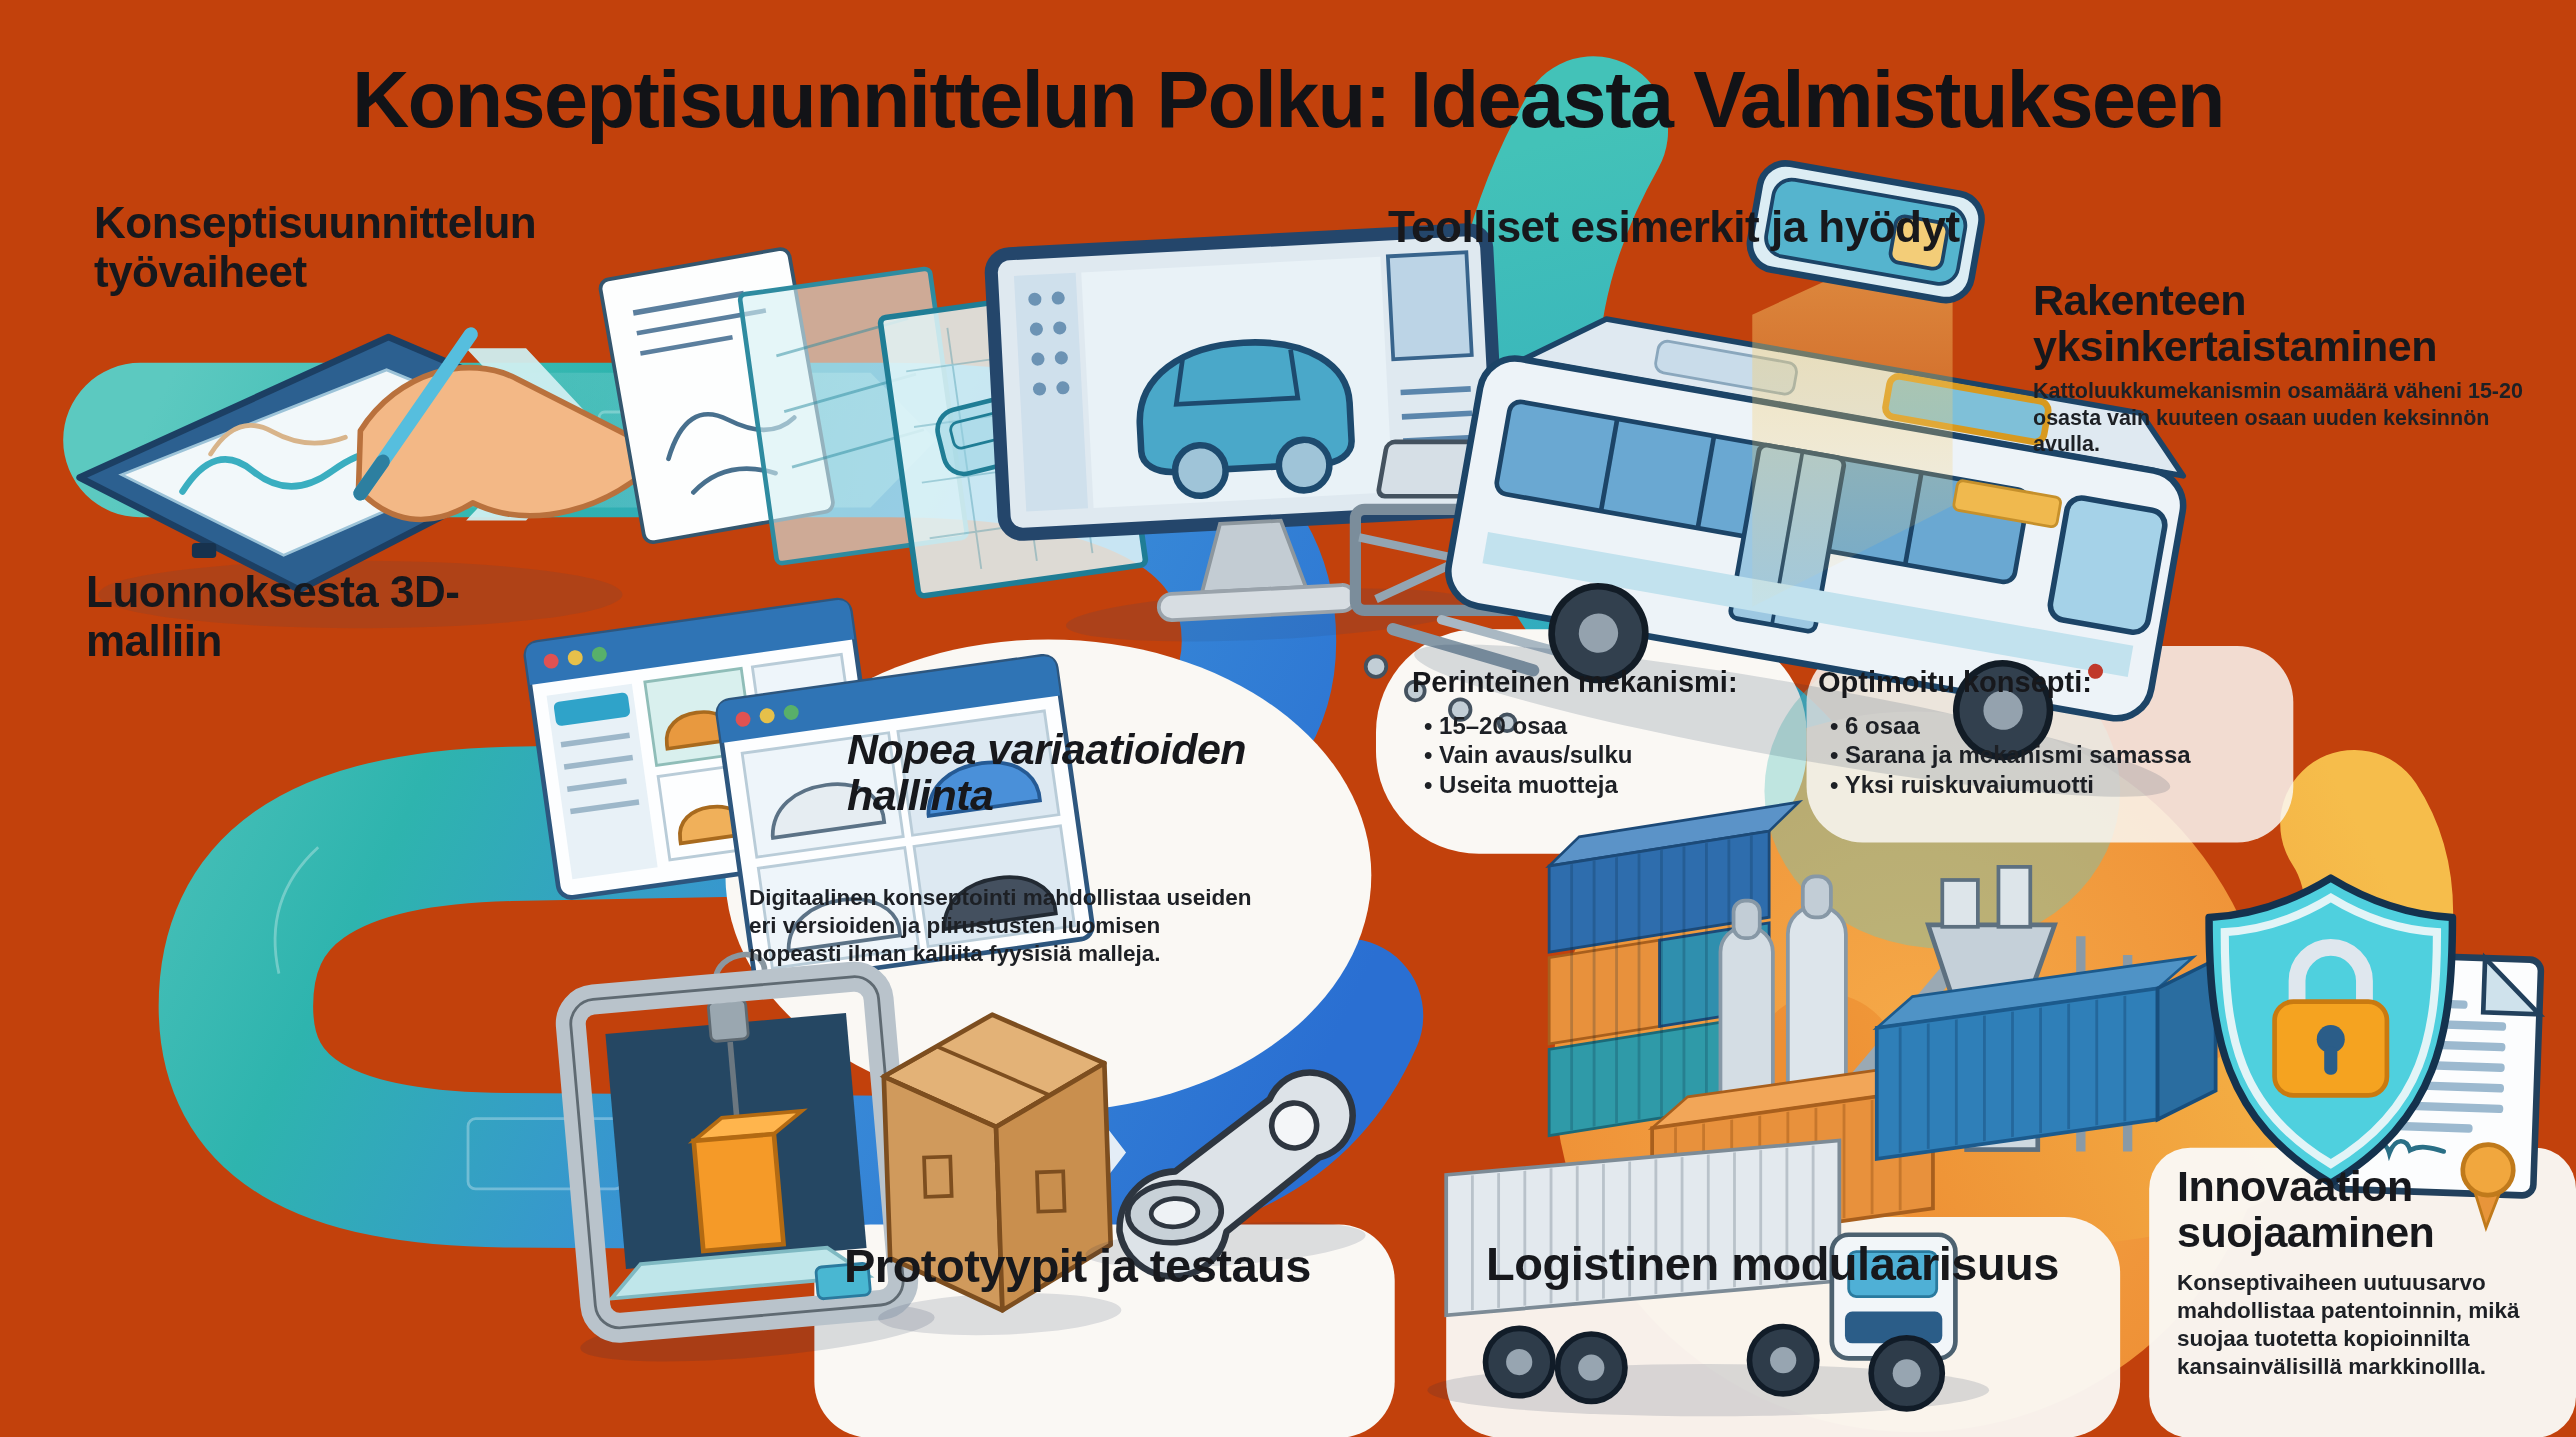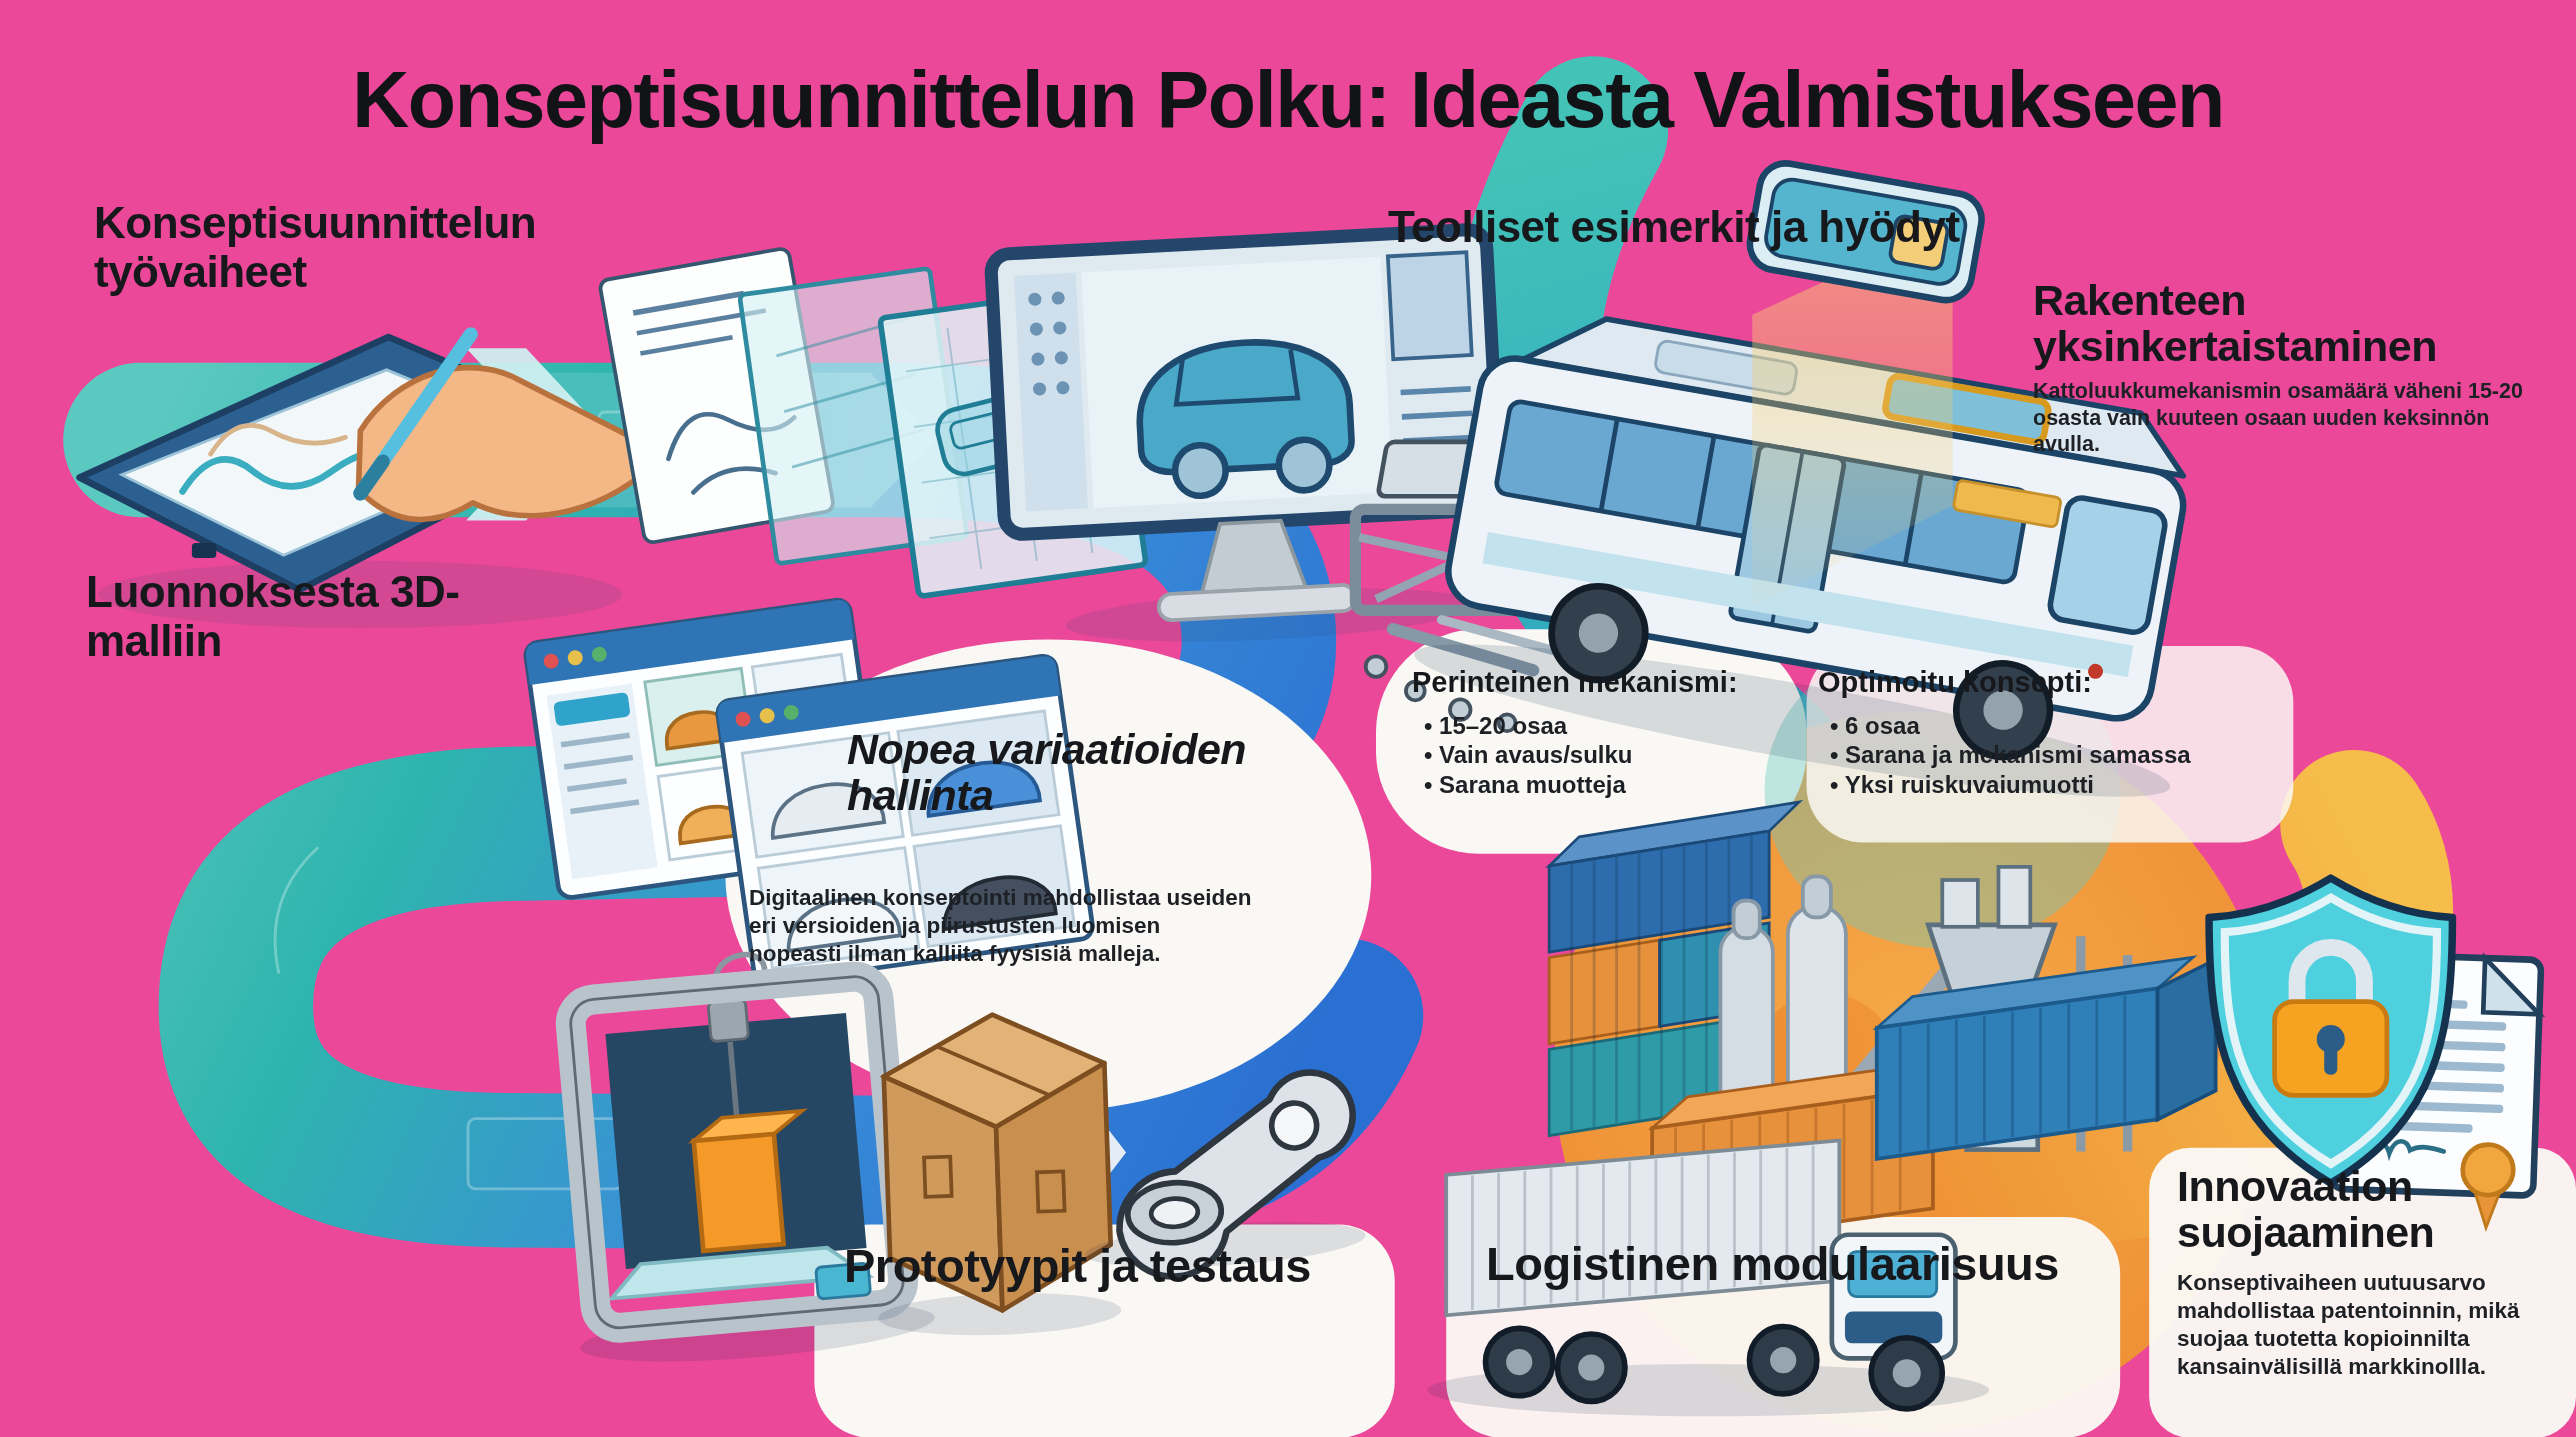--- a/index.html
+++ b/index.html
@@ -1,18 +1,18 @@
 <!DOCTYPE html>
 <html style="font-size:15px"><head>
 <meta charset="utf-8">
 <style>
   html,body{margin:0;padding:0;background:#e8e6e2;}
   .canvas{
     position:relative;width:2576px;height:1438px;overflow:hidden;
-    background:#ec4899;
+    background:#c2410c;
     font-family:"Liberation Sans", sans-serif;
     color:#17181c;
   }
   .bg-svg{position:absolute;left:0;top:0;z-index:1;}
   .txt{position:absolute;z-index:5;font-weight:700;}
   .title{
     left:0;right:0;top:54px;text-align:center;
     font-size:79px;letter-spacing:-1.4px;color:#121317;
   }
   .h-lg{font-size:44px;line-height:1.12;color:#17181c;letter-spacing:-0.5px;}
@@ -440,21 +440,21 @@
 <div class="txt h-lg pos-industrial">Teolliset esimerkit ja hyödyt</div>
 
 <div class="txt h-md pos-struct-h">Rakenteen yksinkertaistaminen</div>
 <div class="txt body-txt pos-struct-b">Kattoluukkumekanismin osamäärä väheni 15-20 osasta vain kuuteen osaan uuden keksinnön avulla.</div>
 
 <div class="txt pos-trad">
   <div class="list-h">Perinteinen mekanismi:</div>
   <ul class="blist">
     <li>15–20 osaa</li>
     <li>Vain avaus/sulku</li>
-    <li>Sarana muotteja</li>
+    <li>Useita muotteja</li>
   </ul>
 </div>
 
 <div class="txt pos-opt">
   <div class="list-h">Optimoitu konsepti:</div>
   <ul class="blist">
     <li>6 osaa</li>
     <li>Sarana ja mekanismi samassa</li>
     <li>Yksi ruiskuvaiumuotti</li>
   </ul>

